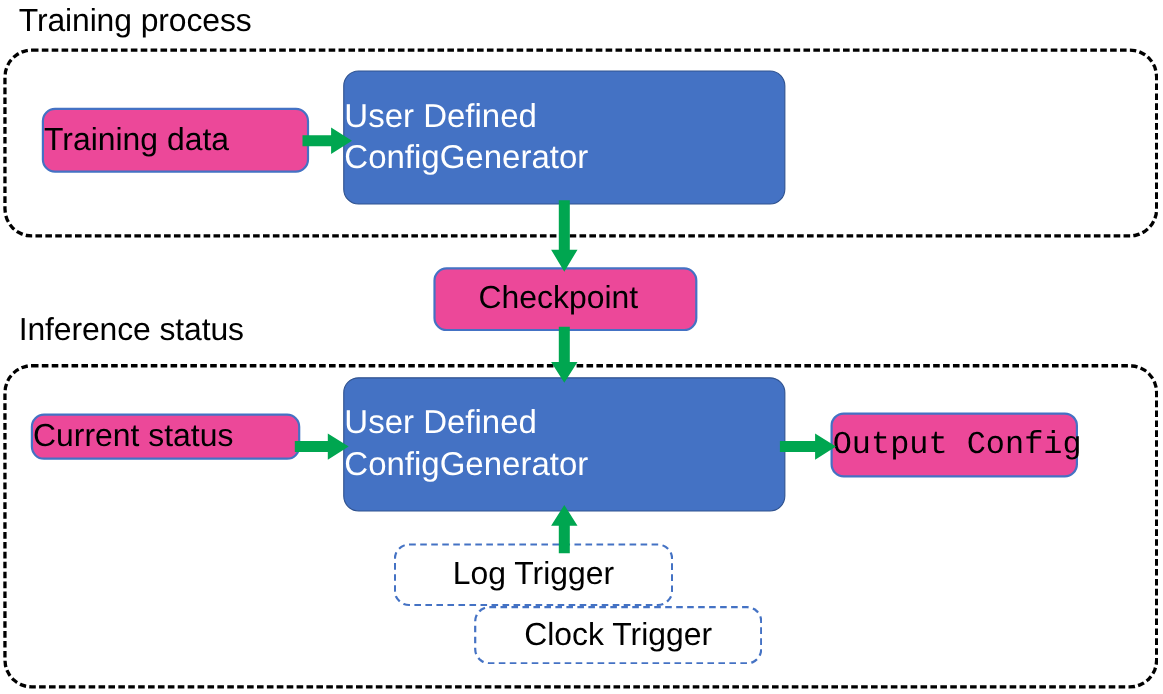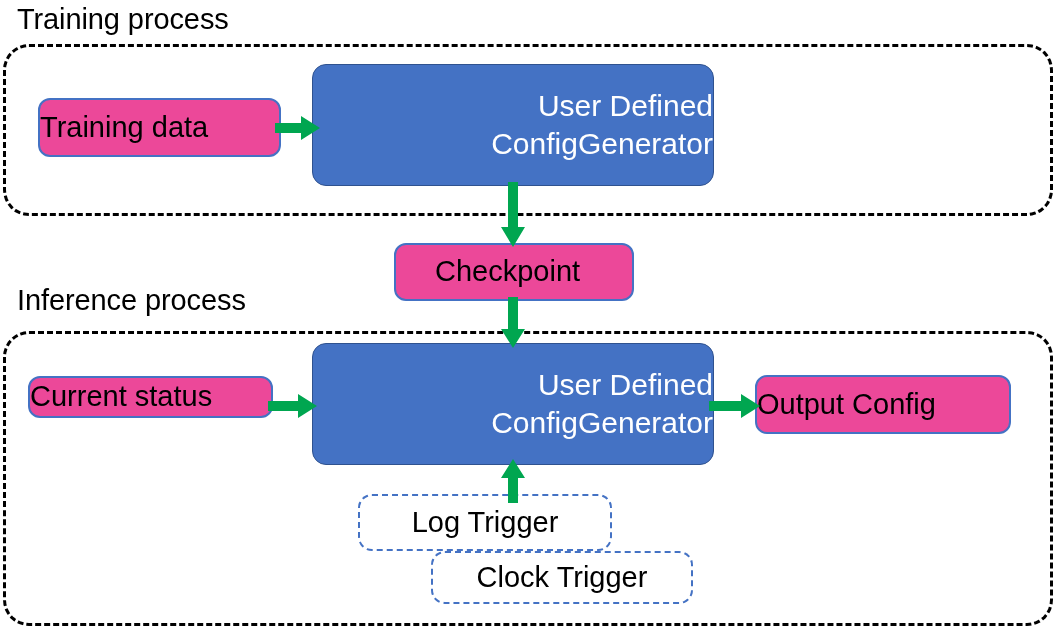--- a/index.html
+++ b/index.html
@@ -53,29 +53,29 @@
     border-radius: 12px;
     color: #000000;
     font-size: 29px;
     line-height: 1.15;
     white-space: nowrap;
     z-index: 3;
   }
   #node-training-data  { left: 38px;  top: 98px;  width: 243px; height: 59px; }
   #node-checkpoint     { left: 394px; top: 243px; width: 240px; height: 58px; padding-left: 39px; }
   #node-current-status { left: 28px;  top: 376px; width: 245px; height: 42px; }
-  #node-output-config  { left: 755px; top: 375px; width: 256px; height: 59px; }
+  #node-output-config  { left: 755px; top: 375px; width: 225px; height: 59px; font-family: Liberation Mono, monospace; }
 
   
   .node-filled {
     position: absolute;
     box-sizing: border-box;
     display: flex;
     flex-direction: column;
-    align-items: flex-end;
+    align-items: flex-start;
     justify-content: center;
     background: #4472C4;
     border: 1.5px solid #2F528F;
     border-radius: 14px;
     color: #ffffff;
     font-size: 30px;
     line-height: 38px;
     white-space: nowrap;
     z-index: 3;
   }
@@ -114,21 +114,21 @@
   #arrow-generator-to-output        { left: 709px; top: 390px; width: 52px; height: 32px; }
   #arrow-trigger-to-generator       { left: 497px; top: 459px; width: 32px; height: 44px; }
 </style>
 </head>
 <body>
 
 <div id="canvas">
 
   <div class="section-title" id="title-training">Training process</div>
 
-  <div class="section-title" id="title-inference">Inference process</div>
+  <div class="section-title" id="title-inference">Inference status</div>
 
   <div class="group-box" id="group-training"></div>
 
   <div class="group-box" id="group-inference"></div>
 
   <div class="node" id="node-training-data">
     <span>Training data</span>
   </div>
 
   <div class="node-filled" id="node-generator-training">

